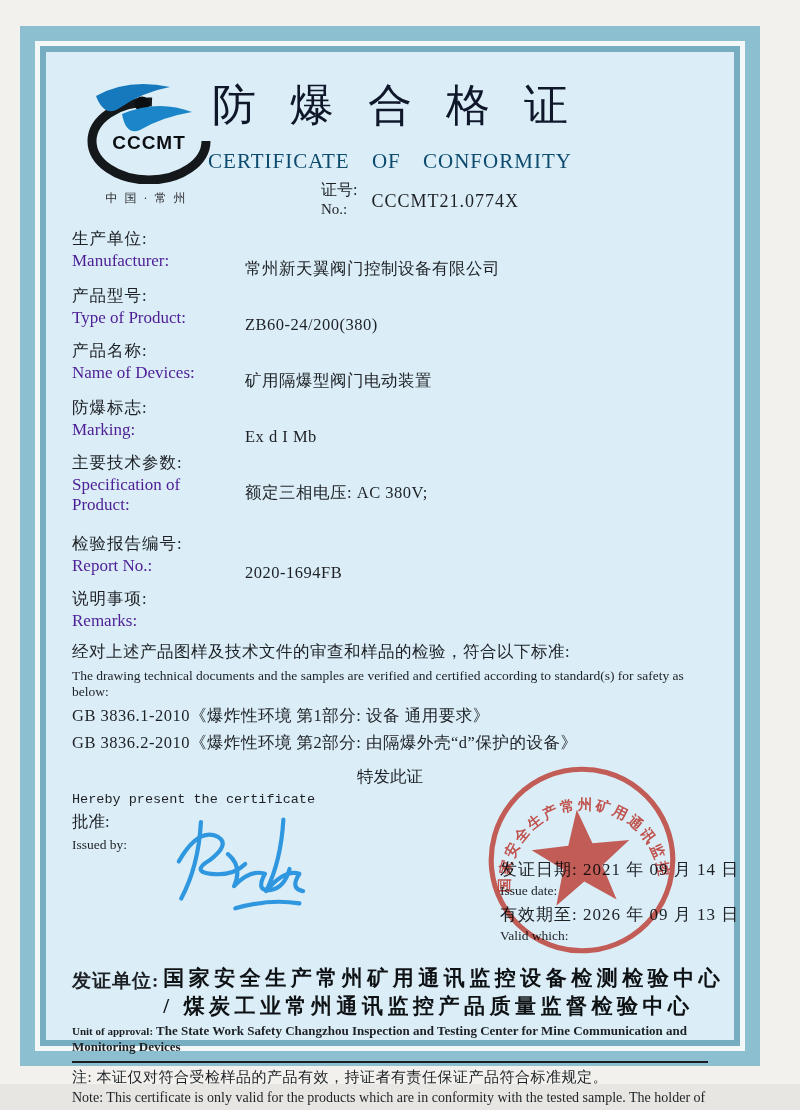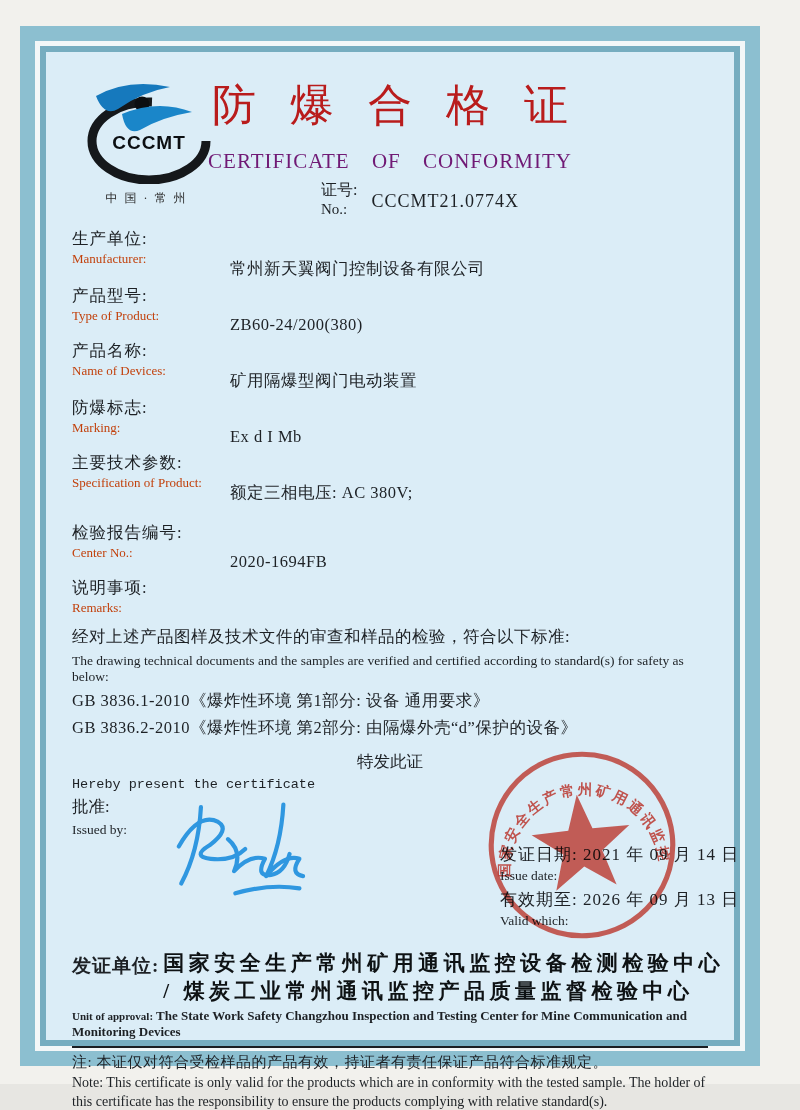--- a/index.html
+++ b/index.html
@@ -22,33 +22,33 @@
   .cert-inner {
     width:100%; height:100%;
     background:#dbedf7;
     padding:16px 26px 10px 26px;
     position:relative;
   }
   
   .header { position:relative; height:148px; }
   .logo-box { position:absolute; left:2px; top:2px; width:150px; text-align:center; }
   .logo-caption { font-size:12px; letter-spacing:7px; color:#2a2a2a; margin-top:2px; white-space:nowrap; }
-  .title-cn { text-align:center; font-size:44px; letter-spacing:34px; padding-left:34px; color:#b91c1c; margin-top:8px; white-space:nowrap; }
-  .title-en { text-align:center; font-size:21px; word-spacing:16px; letter-spacing:1px; margin-top:14px; color:#701a75; }
+  .title-cn { text-align:center; font-size:44px; letter-spacing:34px; padding-left:34px; color:#0f172a; margin-top:8px; white-space:nowrap; }
+  .title-en { text-align:center; font-size:21px; word-spacing:16px; letter-spacing:1px; margin-top:14px; color:#0c4a6e; }
   .certno-row { display:flex; justify-content:center; align-items:center; margin-top:6px; margin-left:60px; }
   .certno-labels { text-align:left; margin-right:14px; }
   .certno-labels .cn { font-size:16px; }
   .certno-labels .en { font-size:15px; }
   .certno-value { font-size:18px; letter-spacing:1px; padding-top:4px; }
   
   .fields { margin-top:4px; }
-  .frow { display:flex; margin-bottom:5px; }
+  .frow { display:flex; margin-bottom:5px;gap:15px; }
   .flabel { width:158px; flex:none; }
   .flabel .cn { font-size:16.5px; letter-spacing:1px; }
-  .flabel .en { font-size:13px; color:#c2410c; margin-top:1px; }
+  .flabel .en { font-size:17px; color:#4c1d95; margin-top:1px; }
   .fvalue { font-size:16.5px; padding-top:3px; letter-spacing:0.5px;margin-top:27px; }
   .spacer14 { height:13px; }
   .remarks-items div { font-size:16.5px; margin-bottom:7px; letter-spacing:0.5px; }
   
   .standards { margin-top:10px; }
   .std-cn { font-size:16.5px; letter-spacing:0.5px; }
   .std-en { font-size:13.5px; margin-top:5px; }
   .std-item { font-size:16.5px; margin-top:5px; letter-spacing:0.5px; }
   
   .grant-zone { position:relative; height:196px; margin-top:12px; }
@@ -143,21 +143,21 @@
         <div class="en">Specification of Product:</div>
       </div>
       <div class="fvalue">额定三相电压: AC 380V;</div>
     </div>
 
     <div class="spacer14"></div>
 
     <div class="frow">
       <div class="flabel">
         <div class="cn">检验报告编号:</div>
-        <div class="en">Center No.:</div>
+        <div class="en">Report No.:</div>
       </div>
       <div class="fvalue">2020-1694FB</div>
     </div>
 
     <div class="frow">
       <div class="flabel">
         <div class="cn">说明事项:</div>
         <div class="en">Remarks:</div>
       </div>
     </div>

